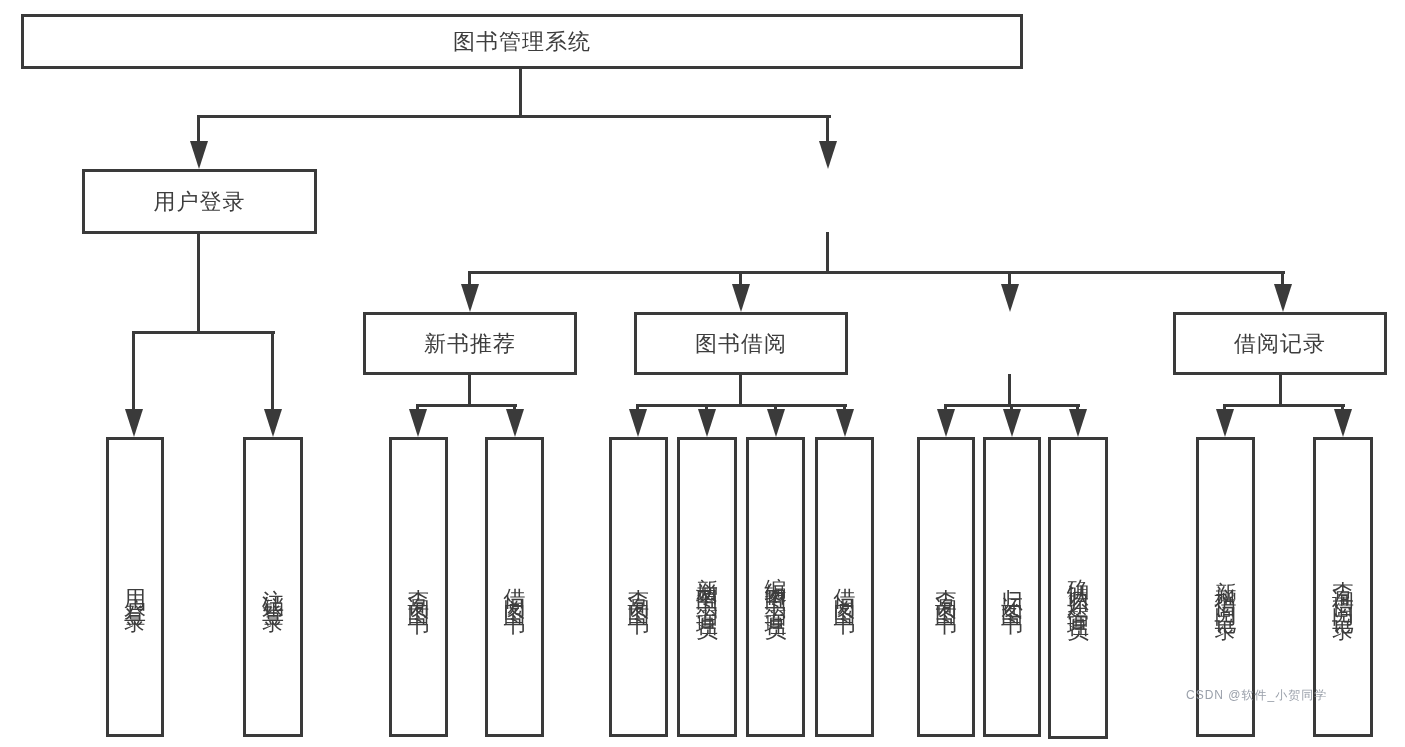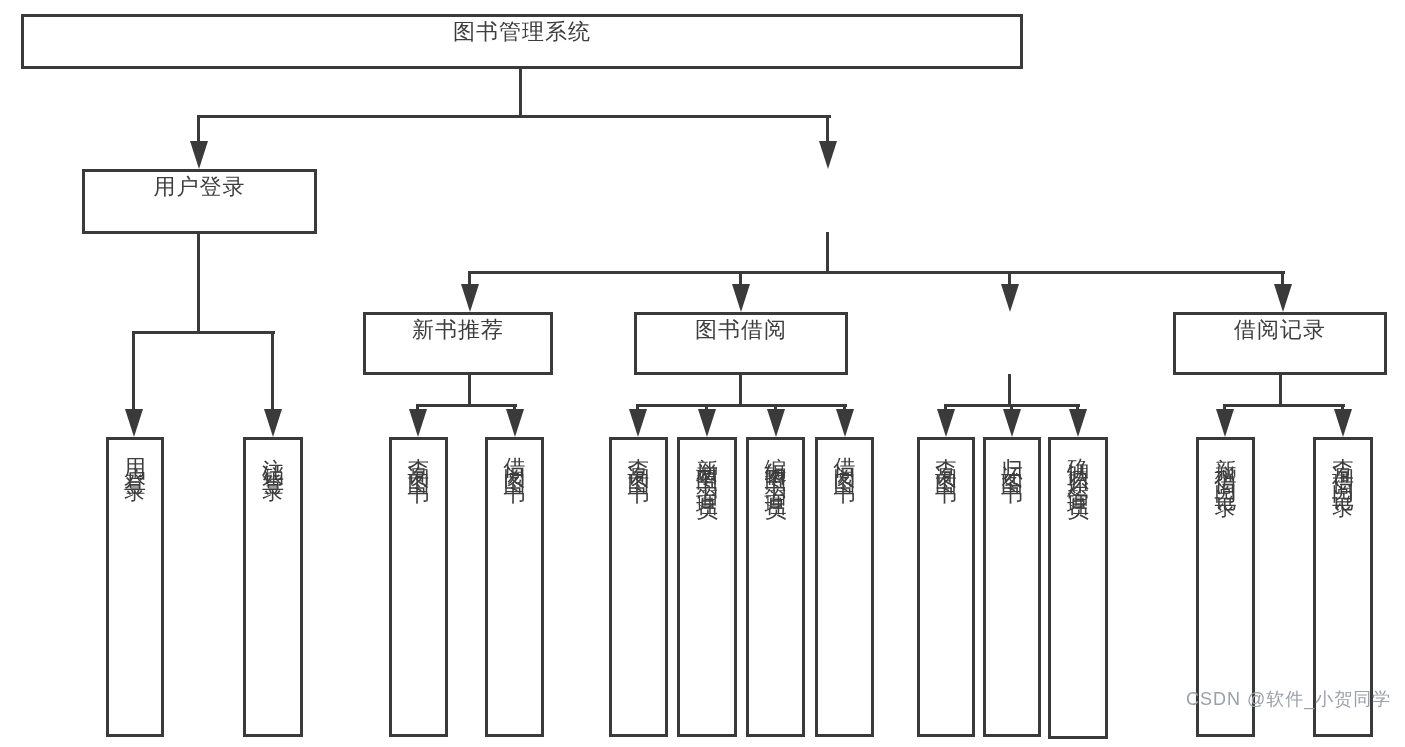--- a/index.html
+++ b/index.html
@@ -17,21 +17,21 @@
     height: 747px;
     background: var(--bg);
     overflow: hidden;
   }
   .box {
     position: absolute;
     box-sizing: border-box;
     border: 3px solid var(--line);
     background: var(--bg);
     display: flex;
-    align-items: flex-start;
+    align-items: center;
     justify-content: center;
     font-size: 22px;
     color: var(--text);
     letter-spacing: 1px;
     white-space: nowrap;
   }
   .leaf .vtext {
     writing-mode: vertical-rl;
     letter-spacing: 8px;
     line-height: 1;
@@ -50,21 +50,21 @@
     width: 0;
     height: 0;
     border-left: 9px solid transparent;
     border-right: 9px solid transparent;
     border-top: 28px solid var(--line);
   }
   .watermark {
     position: absolute;
     left: 1186px;
     top: 687px;
-    font-size: 18px;
+    font-size: 12px;
     color: var(--watermark);
     letter-spacing: 1px;
     white-space: nowrap;
   }
 </style>
 </head>
 <body>
 
 <div class="canvas">
 
@@ -94,21 +94,21 @@
   <div class="hline" style="left:469px; top:271px; width:816px;"></div>
   <div class="vline" style="left:468px; top:271px; height:15px;"></div>
   <div class="arrowhead" style="left:461px; top:284px;"></div>
   <div class="vline" style="left:739px; top:271px; height:15px;"></div>
   <div class="arrowhead" style="left:732px; top:284px;"></div>
   <div class="vline" style="left:1008px; top:271px; height:15px;"></div>
   <div class="arrowhead" style="left:1001px; top:284px;"></div>
   <div class="vline" style="left:1281px; top:271px; height:15px;"></div>
   <div class="arrowhead" style="left:1274px; top:284px;"></div>
 
-  <div class="box" style="left:363px; top:312px; width:190px; height:63px;font-family:Liberation Serif, serif;">
+  <div class="box" style="left:363px; top:312px; width:214px; height:63px;font-family:Liberation Serif, serif;">
     <span>新书推荐</span>
   </div>
   <div class="box" style="left:634px; top:312px; width:214px; height:63px;">
     <span>图书借阅</span>
   </div>
   <div class="box" style="left:1173px; top:312px; width:214px; height:63px;">
     <span>借阅记录</span>
   </div>
 
   <div class="vline" style="left:468px; top:374px; height:32px;"></div>

